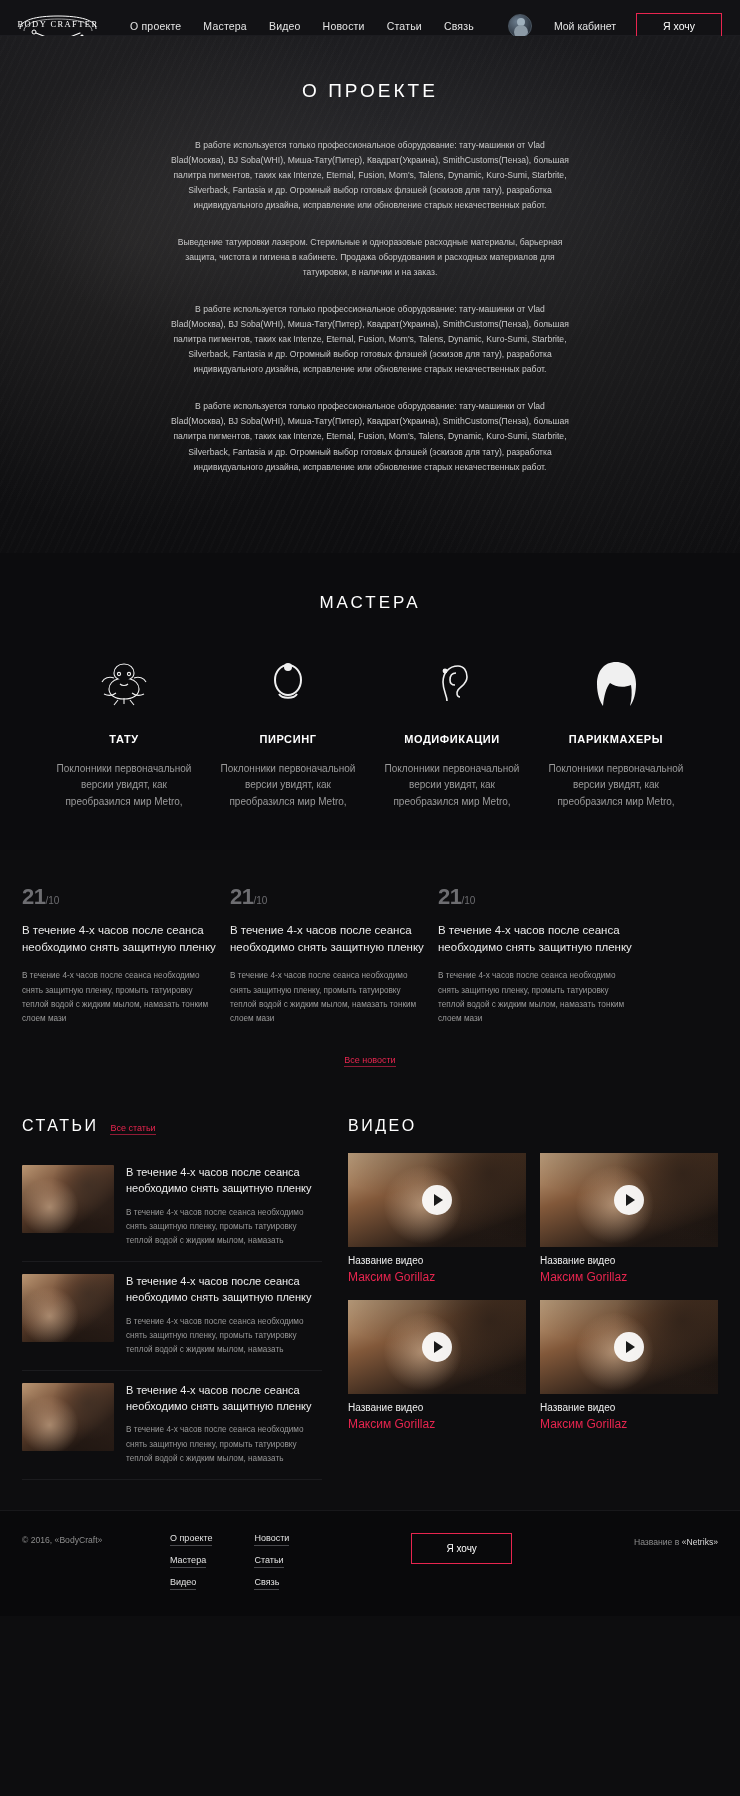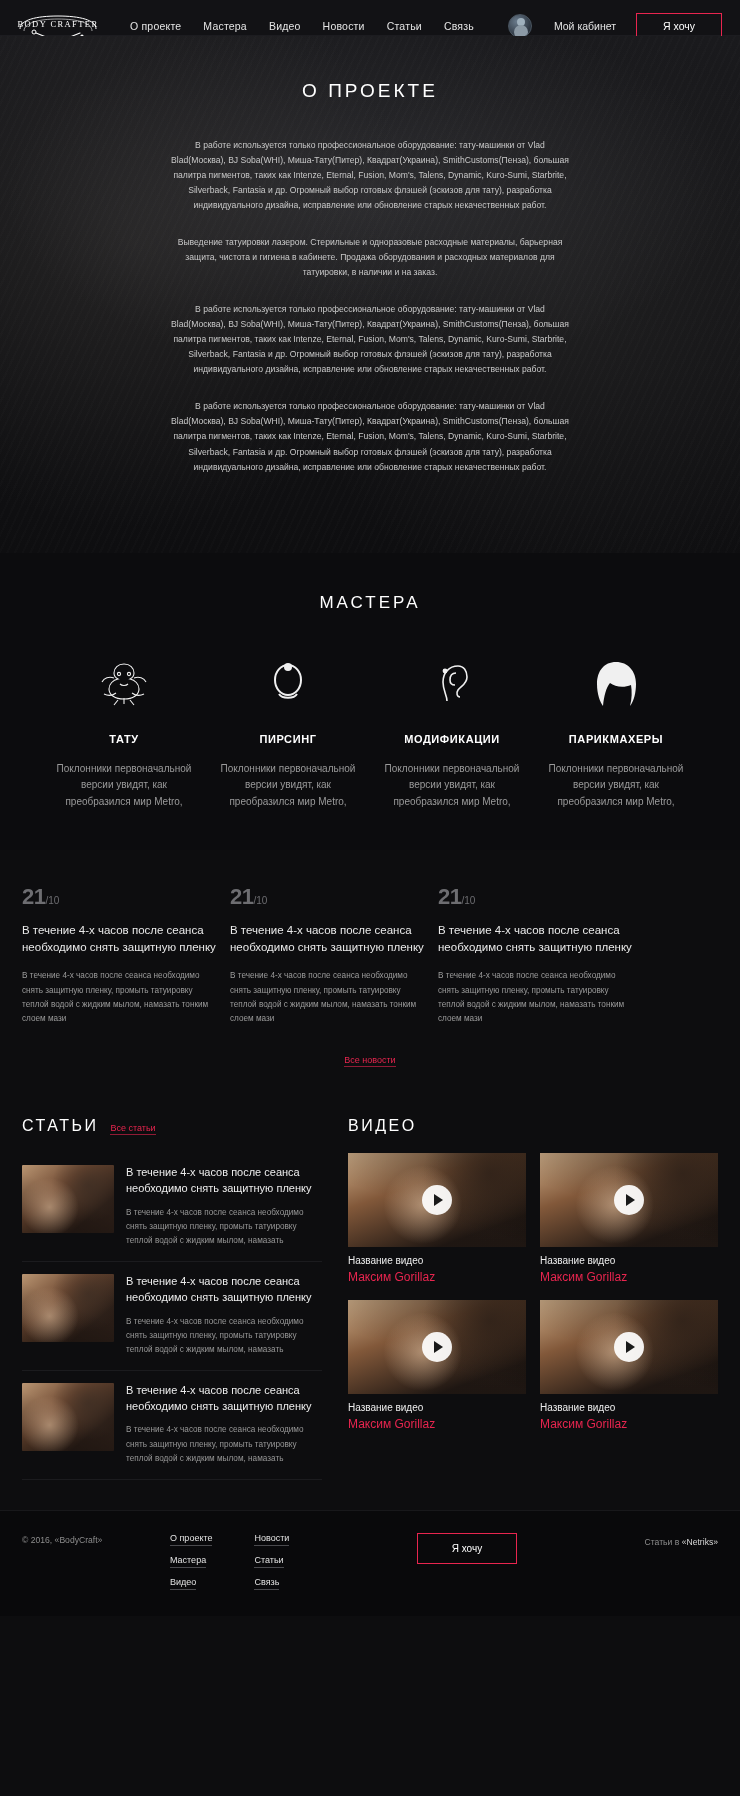--- a/index.html
+++ b/index.html
@@ -589,15 +589,15 @@
     </div>
   </div>
 
   <div class="foot-spacer"></div>
 
   <button class="btn-want-foot">Я хочу</button>
 
   <div class="foot-spacer"></div>
 
   <div class="made-by">
-    <span>Статьи в </span><b>«Netriks»</b>
+    <span>Название в </span><b>«Netriks»</b>
   </div>
 </footer>
 
 </body></html>

